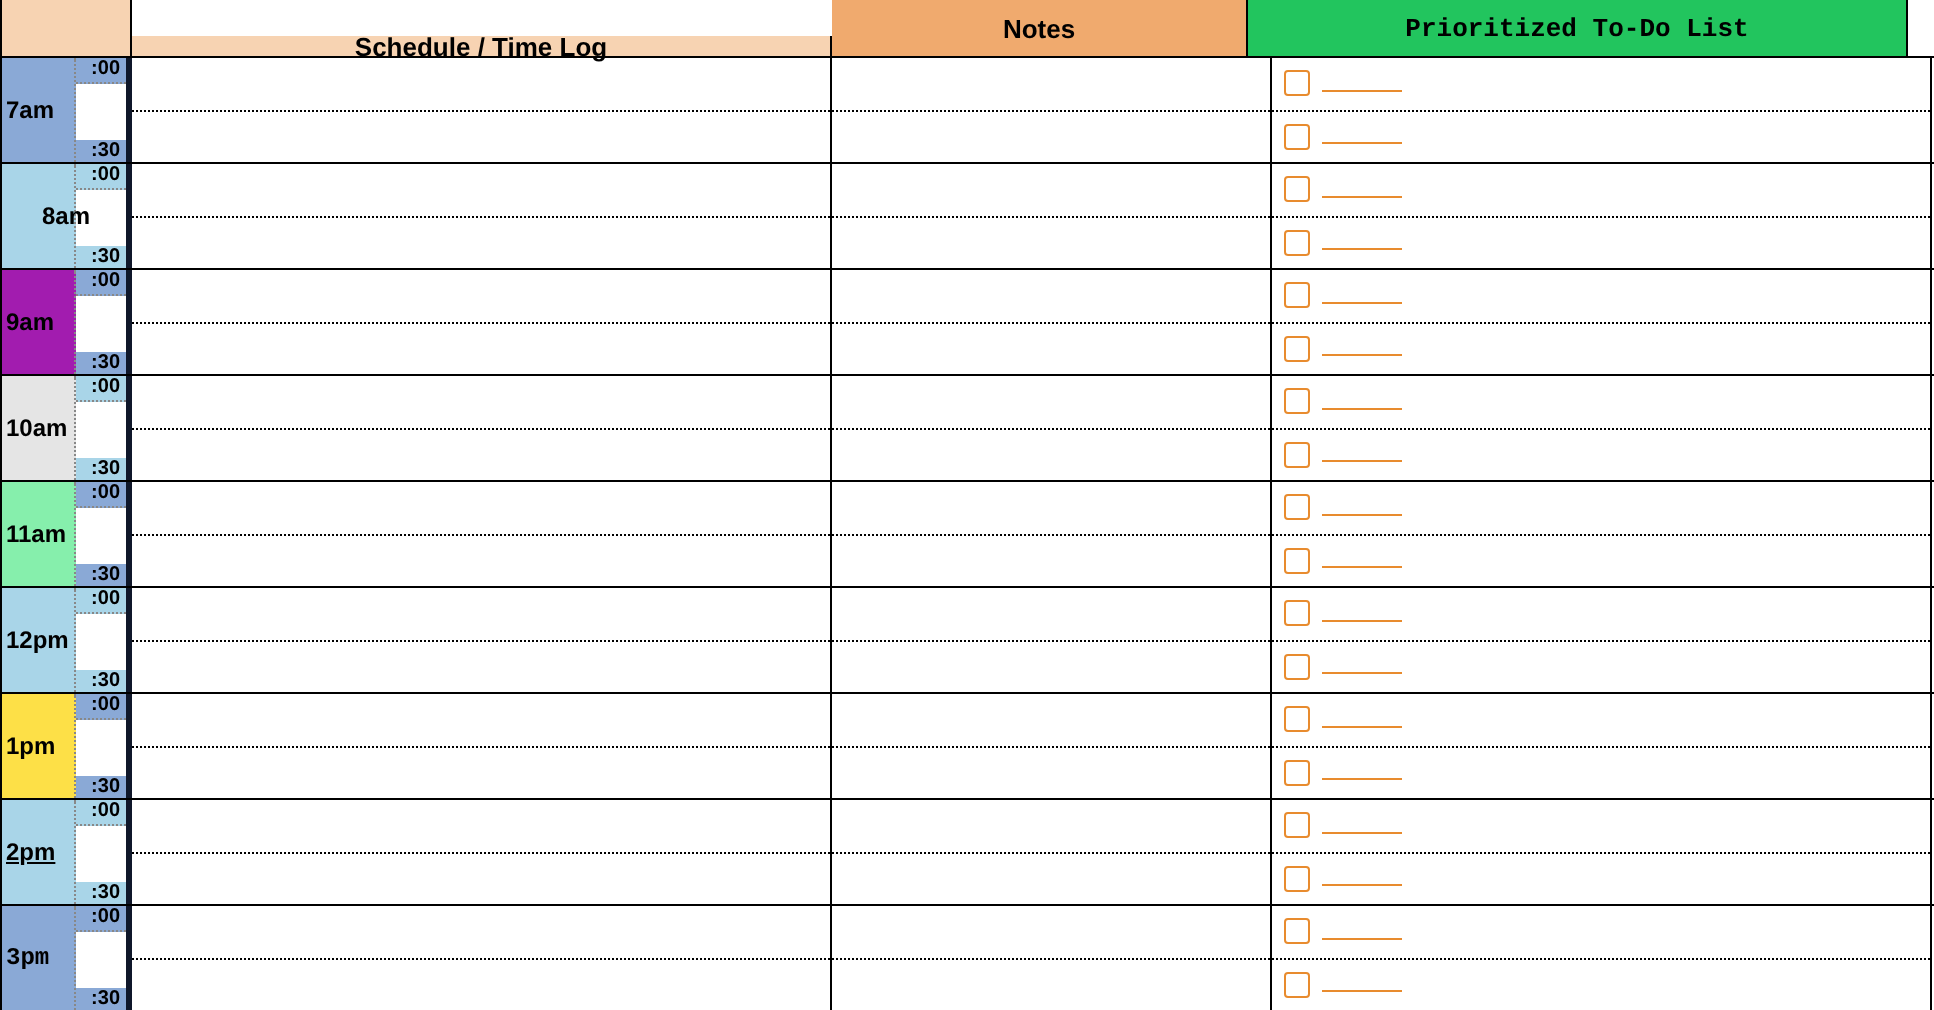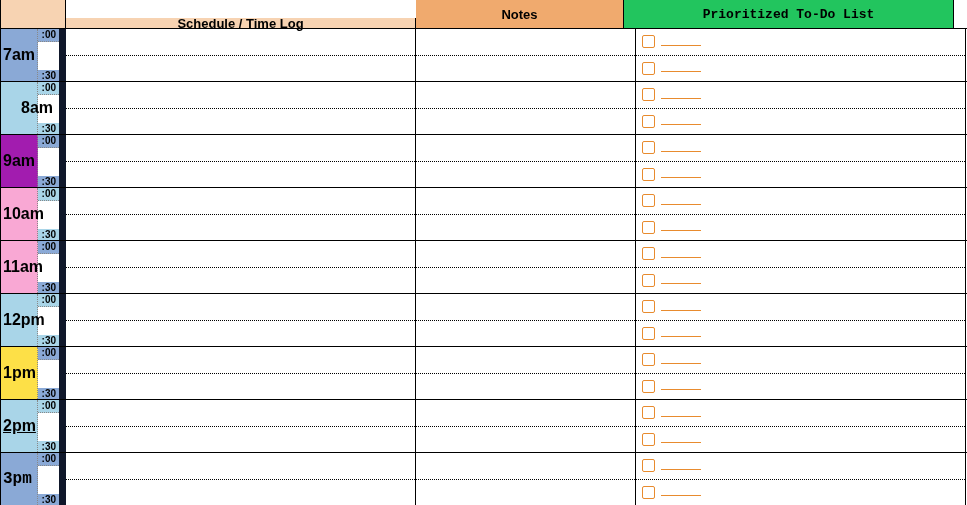--- a/index.html
+++ b/index.html
@@ -54,30 +54,30 @@
     height: 52px;
     border-bottom: 1px solid #000;
   }
   .time-col {
     width: 38px;
     display: flex;
     align-items: center;
     justify-content: flex-start;
     padding-left: 2px;
     font-weight: bold;
-    font-size: 16px;
+    font-size: 12px;
     border-right: 1px dotted #888;
     border-left: 1px solid #000;
     box-sizing: border-box;
   }
   .half-col {
     width: 28px;
     display: flex;
     flex-direction: column;
-    border-right: 7px solid #0f172a;
+    border-right: 3px solid #0f172a;
     box-sizing: border-box;
     gap: 28px;
   }
   .half-cell {
     flex: 1;
     display: flex;
     align-items: center;
     justify-content: flex-end;
     padding-right: 3px;
     font-weight: bold;
@@ -223,21 +223,21 @@
             <span class="checkbox"></span>
             <span class="todo-line"></span>
           </div>
           <div class="todo-item">
             <span class="checkbox"></span>
             <span class="todo-line"></span>
           </div>
         </div>
       </div>
       <div class="hour-row">
-        <div class="time-col" style="background: #f9a8d4;">10am</div>
+        <div class="time-col" style="background: #e5e5e5;">10am</div>
         <div class="half-col">
           <div class="half-cell top" style="background: rgb(169, 213, 232);">:00</div>
           <div class="half-cell" style="background: rgb(169, 213, 232);">:30</div>
         </div>
         <div class="schedule-col">
           <div class="slot top"></div>
           <div class="slot"></div>
         </div>
         <div class="notes-col">
           <div class="slot top"></div>
@@ -248,21 +248,21 @@
             <span class="checkbox"></span>
             <span class="todo-line"></span>
           </div>
           <div class="todo-item">
             <span class="checkbox"></span>
             <span class="todo-line"></span>
           </div>
         </div>
       </div>
       <div class="hour-row">
-        <div class="time-col" style="background: #f9a8d4;">11am</div>
+        <div class="time-col" style="background: #86efac;">11am</div>
         <div class="half-col">
           <div class="half-cell top" style="background: rgb(138, 169, 214);">:00</div>
           <div class="half-cell" style="background: rgb(138, 169, 214);">:30</div>
         </div>
         <div class="schedule-col">
           <div class="slot top"></div>
           <div class="slot"></div>
         </div>
         <div class="notes-col">
           <div class="slot top"></div>

